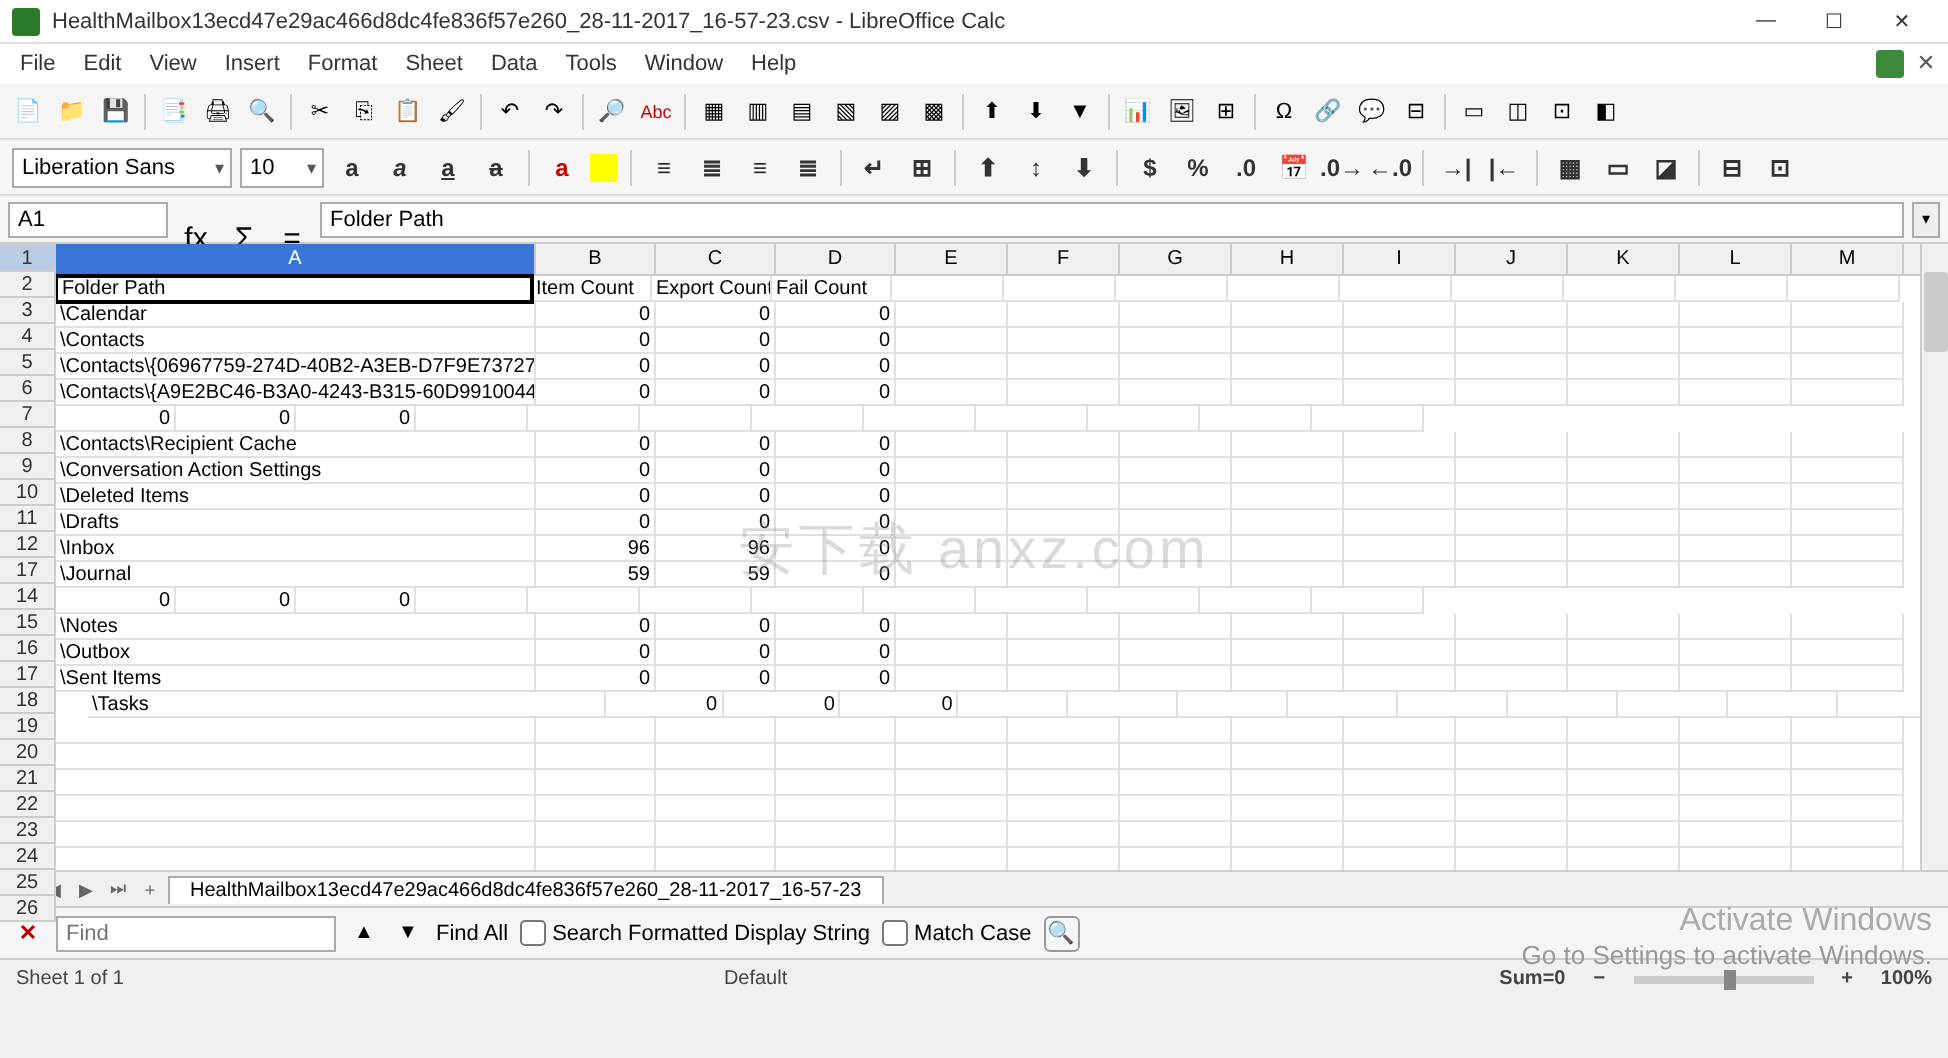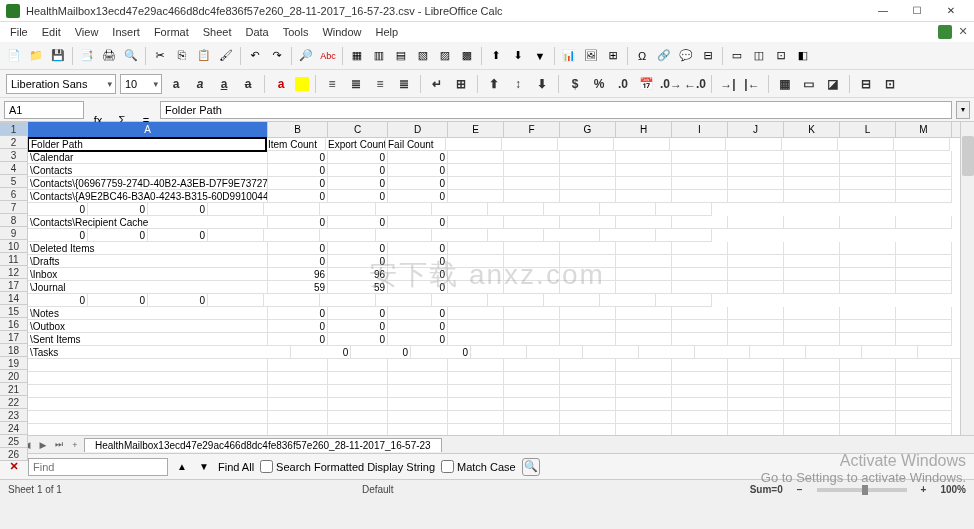--- a/index.html
+++ b/index.html
@@ -19,21 +19,21 @@
 .tbtn { width: 20px; height: 20px; display: flex; align-items: center; justify-content: center; cursor: pointer; border-radius: 2px; }
 .tsep { width: 1px; height: 18px; background: #ccc; margin: 0 2px; }
 
 .formatbar { height: 28px; background: #f5f5f5; display: flex; align-items: center; padding: 0 6px; gap: 4px; border-bottom: 1px solid #ddd; }
 .combo { height: 20px; border: 1px solid #aaa; background: #fff; font-size: 11px; padding: 0 18px 0 4px; position: relative; display: flex; align-items: center; }
 .combo::after { content: "▾"; position: absolute; right: 3px; font-size: 9px; color: #555; }
 .fbtn { width: 20px; height: 20px; display: flex; align-items: center; justify-content: center; cursor: pointer; font-size: 12px; font-weight: bold; color: #333; }
 
 .formulabar { height: 24px; background: #f5f5f5; display: flex; align-items: center; padding: 0 4px; gap: 4px; border-bottom: 1px solid #ccc; }
 .cellref { width: 80px; height: 18px; border: 1px solid #aaa; background: #fff; font-size: 11px; padding: 0 4px; display: flex; align-items: center; }
-.fxbtn { width: 20px; height: 18px; display: flex; align-items: center; justify-content: center; cursor: pointer; font-size: 11px; margin-top: 20px; }
+.fxbtn { width: 20px; height: 18px; display: flex; align-items: center; justify-content: center; cursor: pointer; font-size: 15px; margin-top: 20px; }
 .formula-input { flex: 1; height: 18px; border: 1px solid #aaa; background: #fff; font-size: 11px; padding: 0 4px; display: flex; align-items: center; }
 .formula-dd { width: 14px; height: 18px; border: 1px solid #aaa; background: #eee; display: flex; align-items: center; justify-content: center; font-size: 8px; }
 
 .sheet { position: relative; height: 313px; background: #fff; display: flex; }
 .rowheads { width: 28px; background: #f0f0f0; border-right: 1px solid #ccc; }
 .rowheads .rh { height: 13px; border-bottom: 1px solid #ccc; font-size: 10px; text-align: center; color: #333; display: flex; align-items: center; justify-content: center; cursor: pointer; }
 .rowheads .rh.sel { background: #b8cce4; }
 .colheads { height: 16px; background: #f0f0f0; border-bottom: 1px solid #ccc; display: flex; }
 .colheads .ch { border-right: 1px solid #ccc; font-size: 10px; text-align: center; display: flex; align-items: center; justify-content: center; cursor: pointer; }
 .colheads .ch.sel { background: #3875d7; color: #fff; }
@@ -340,20 +340,21 @@
           <div class="cell" style="width: 56px;"></div>
           <div class="cell" style="width: 56px;"></div>
           <div class="cell" style="width: 56px;"></div>
           <div class="cell" style="width: 56px;"></div>
           <div class="cell" style="width: 56px;"></div>
           <div class="cell" style="width: 56px;"></div>
           <div class="cell" style="width: 56px;"></div>
           <div class="cell" style="width: 56px;"></div>
         </div>
         <div class="row">
+          <div class="cell" style="width: 240px;">\Conversation Action Settings</div>
           <div class="cell num" style="width: 60px;">0</div>
           <div class="cell num" style="width: 60px;">0</div>
           <div class="cell num" style="width: 60px;">0</div>
           <div class="cell" style="width: 56px;"></div>
           <div class="cell" style="width: 56px;"></div>
           <div class="cell" style="width: 56px;"></div>
           <div class="cell" style="width: 56px;"></div>
           <div class="cell" style="width: 56px;"></div>
           <div class="cell" style="width: 56px;"></div>
           <div class="cell" style="width: 56px;"></div>
@@ -473,21 +474,21 @@
           <div class="cell" style="width: 56px;"></div>
           <div class="cell" style="width: 56px;"></div>
           <div class="cell" style="width: 56px;"></div>
           <div class="cell" style="width: 56px;"></div>
           <div class="cell" style="width: 56px;"></div>
           <div class="cell" style="width: 56px;"></div>
           <div class="cell" style="width: 56px;"></div>
           <div class="cell" style="width: 56px;"></div>
         </div>
         <div class="row">
-          <div class="cell" style="width: 264px;">\Tasks</div>
+          <div class="cell" style="width: 264px; margin-left: 16px;">\Tasks</div>
           <div class="cell num" style="width: 60px;">0</div>
           <div class="cell num" style="width: 60px;">0</div>
           <div class="cell num" style="width: 60px;">0</div>
           <div class="cell" style="width: 56px;"></div>
           <div class="cell" style="width: 56px;"></div>
           <div class="cell" style="width: 56px;"></div>
           <div class="cell" style="width: 56px;"></div>
           <div class="cell" style="width: 56px;"></div>
           <div class="cell" style="width: 56px;"></div>
           <div class="cell" style="width: 56px;"></div>

